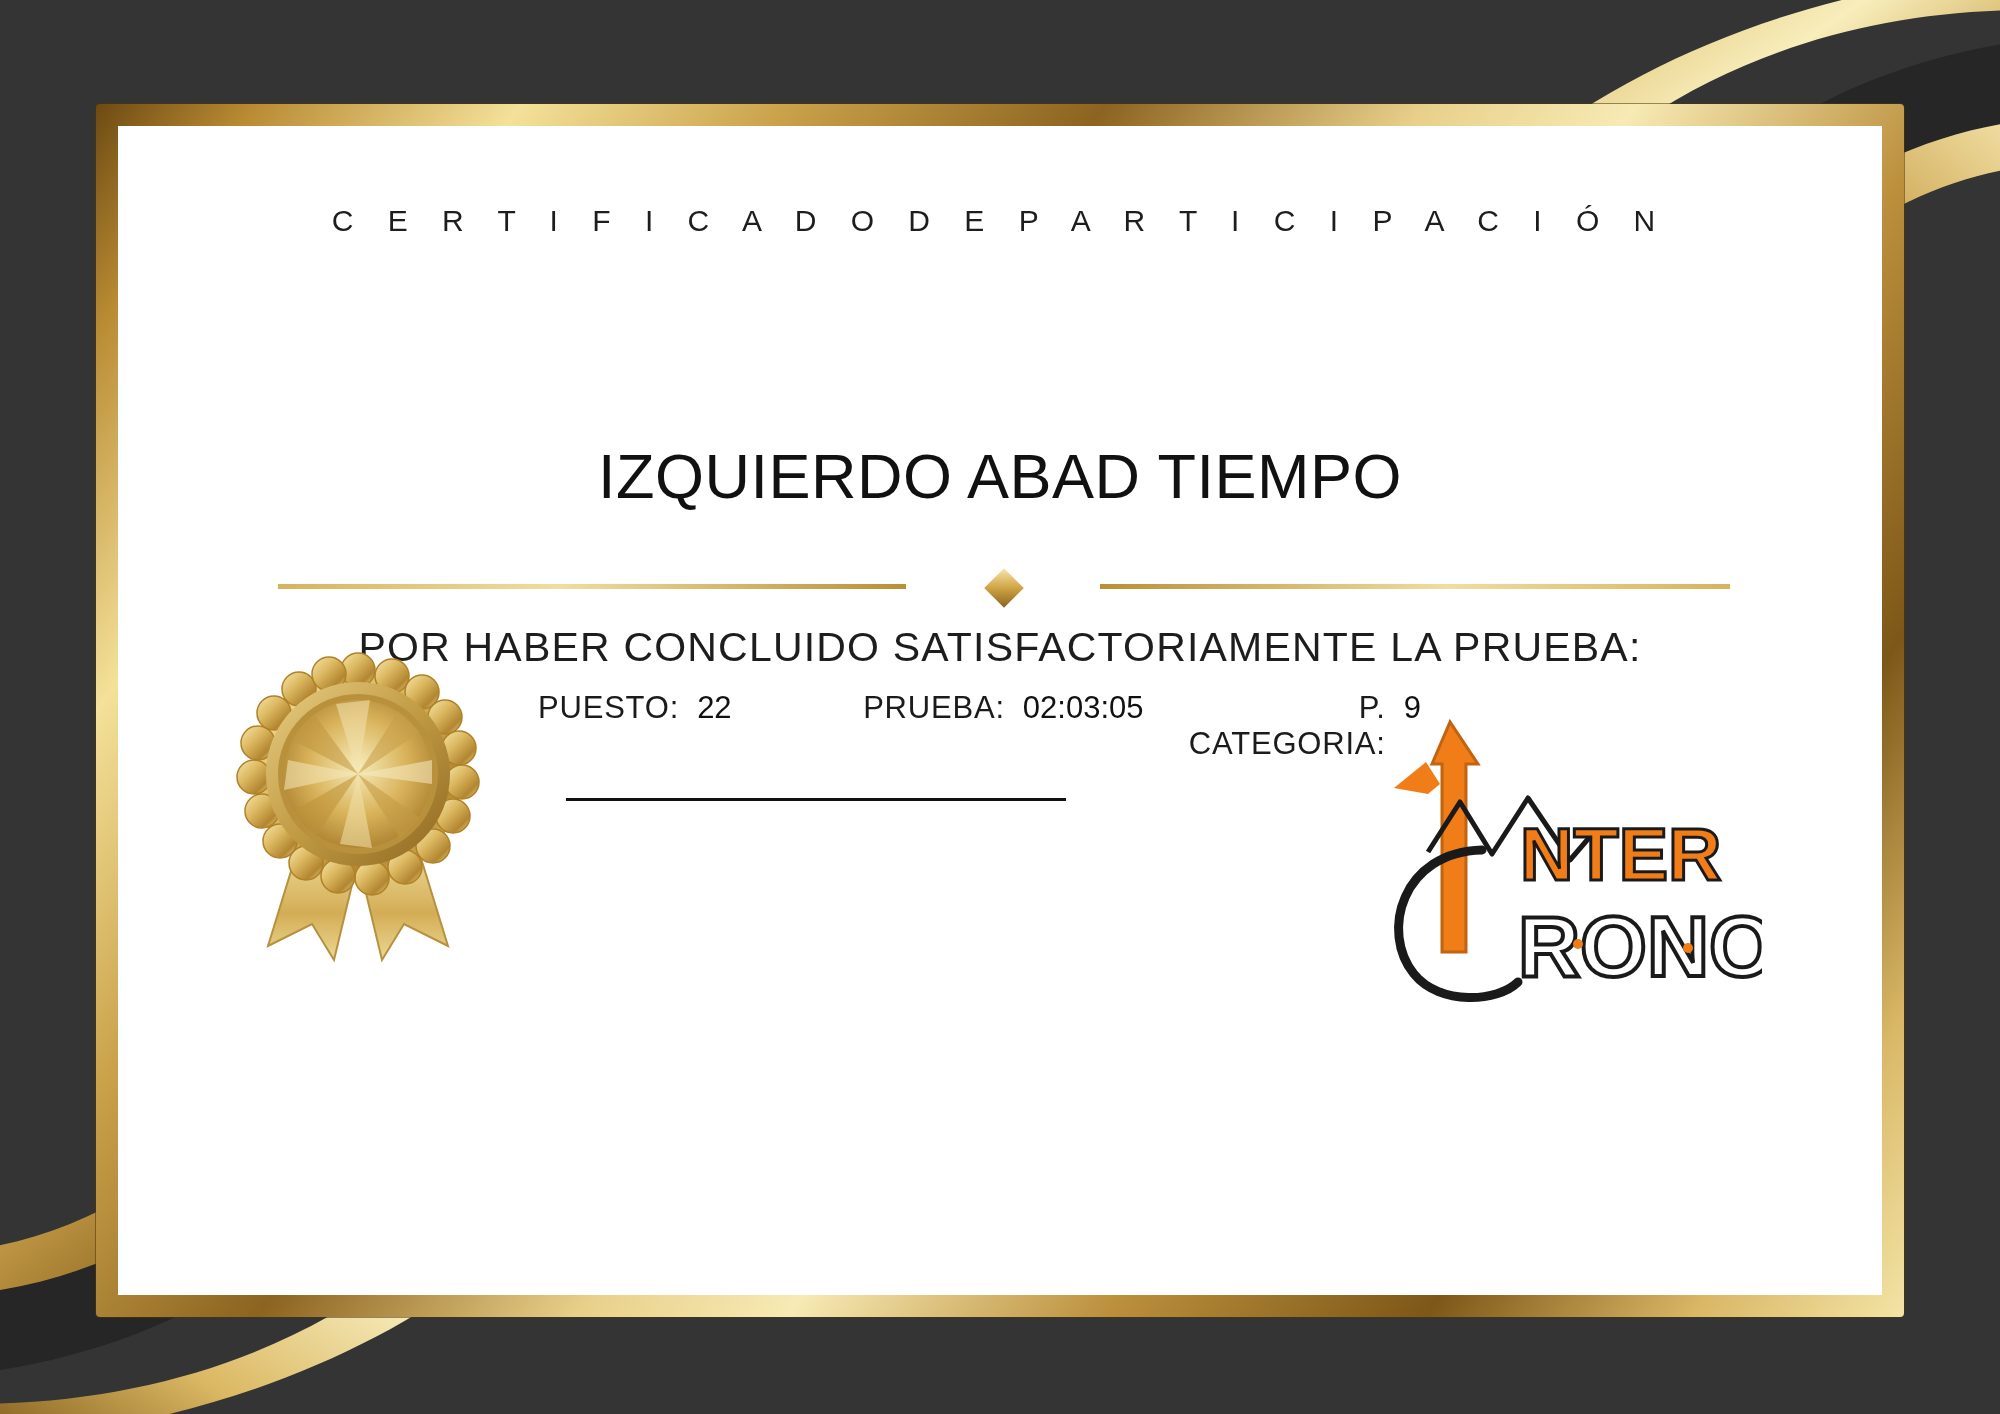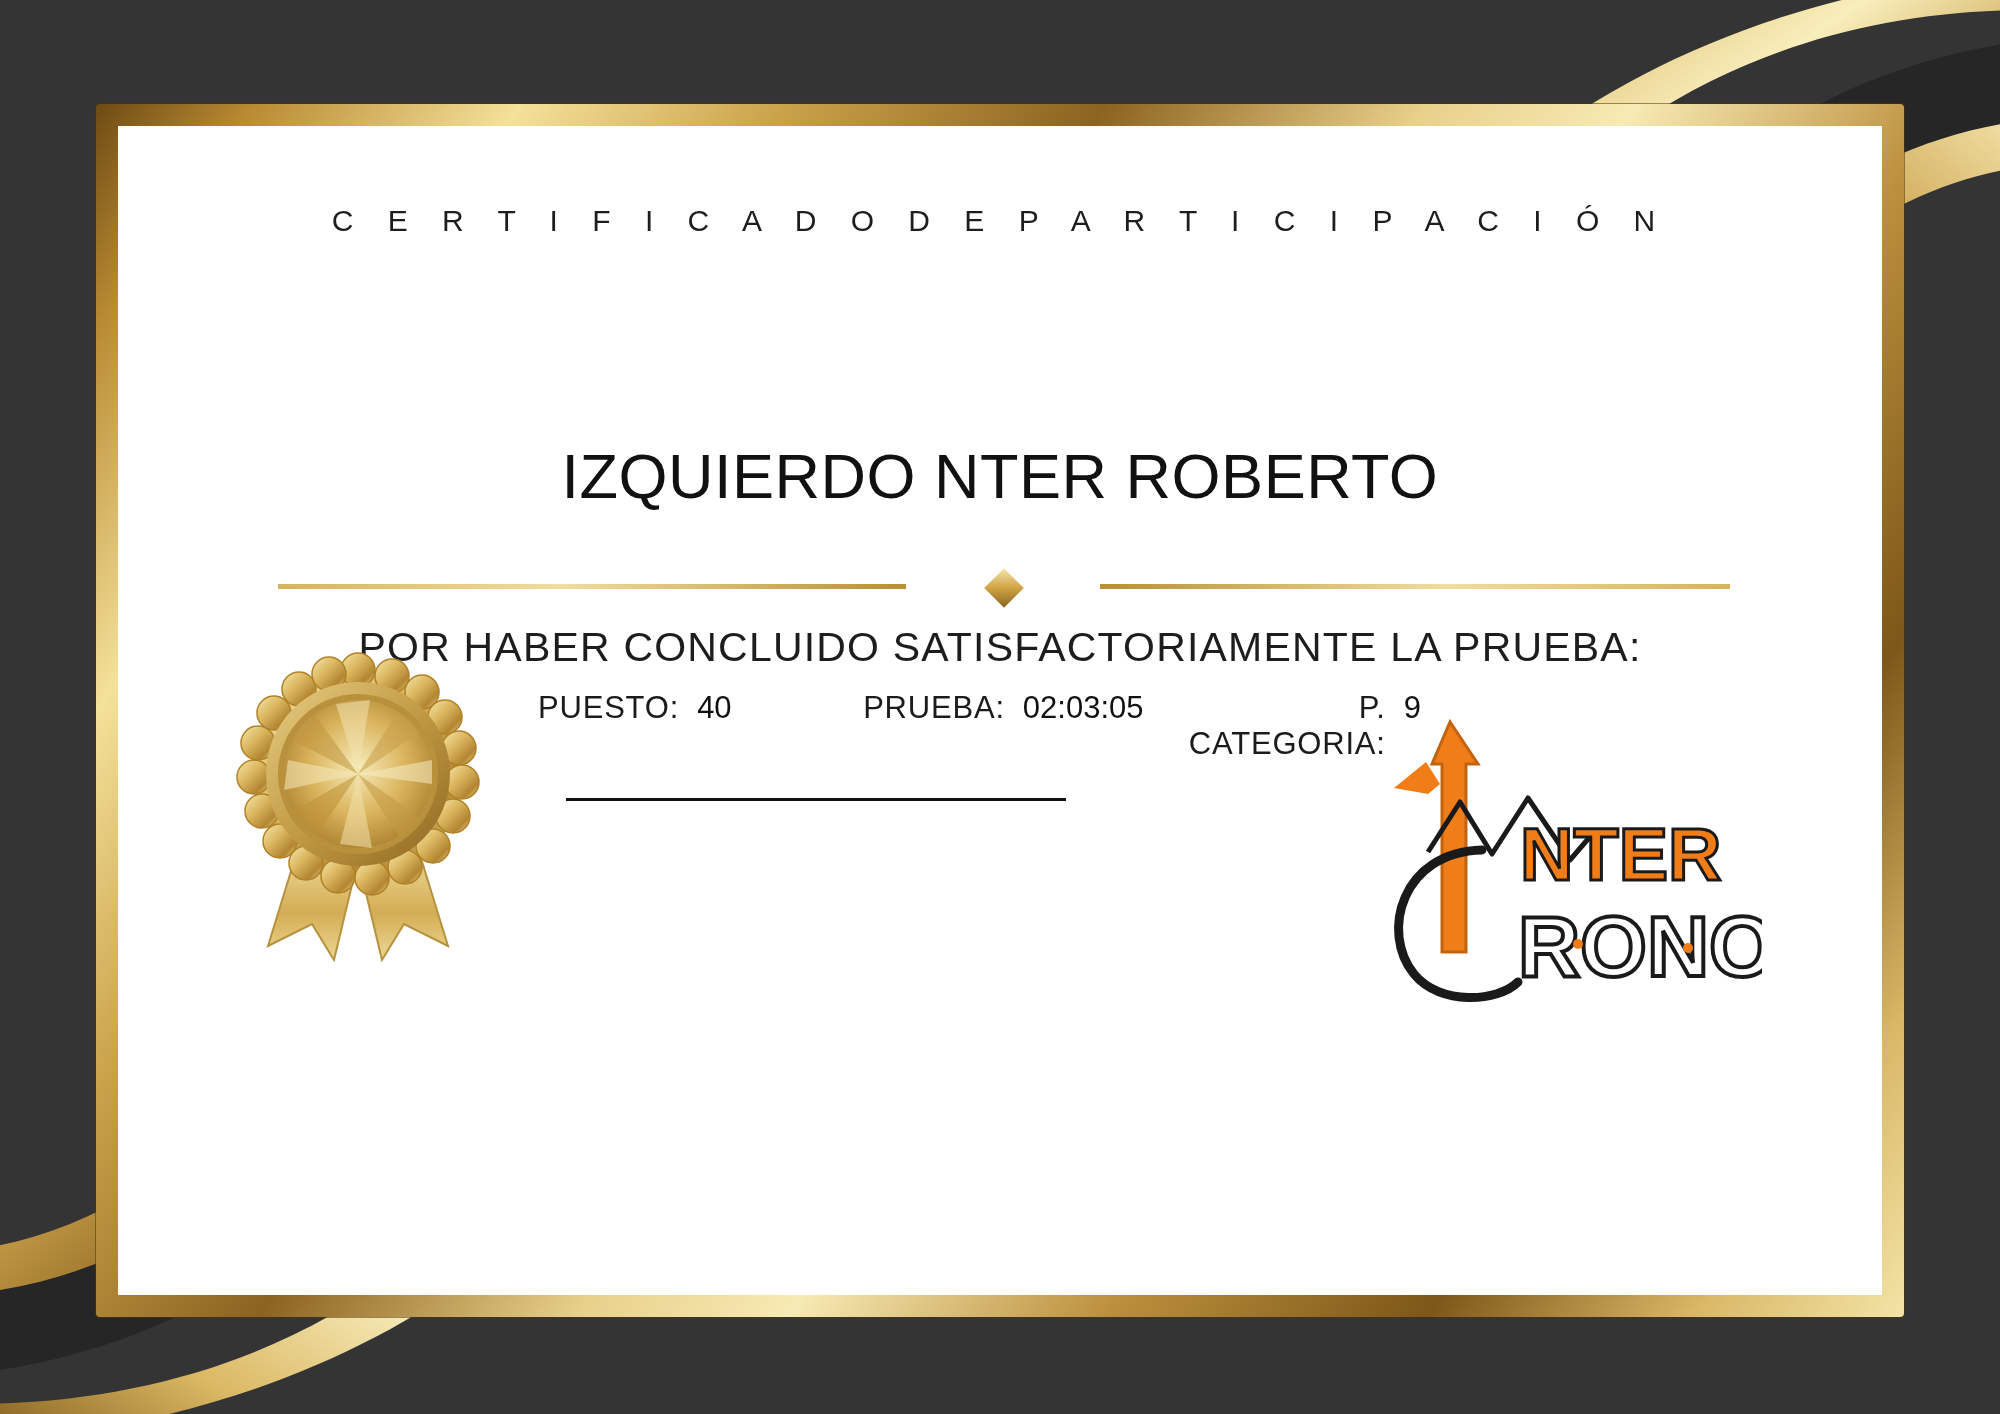--- a/index.html
+++ b/index.html
@@ -245,21 +245,21 @@
     <path d="M0,410 L0,330 C185,312 352,182 430,0 L520,0 C432,238 243,382 0,410 Z" fill="#262626"></path>
     <path d="M0,330 L0,286 C152,268 300,150 372,0 L430,0 C352,182 185,312 0,330 Z" fill="url(#gs4)"></path>
   </svg>
 
   <div class="gold-frame">
     <div class="frame-inner">
       <div class="content">
 
         <div class="kicker">C E R T I F I C A D O   D E   P A R T I C I P A C I Ó N</div>
 
-        <div class="recipient">IZQUIERDO NTER  ROBERTO</div>
+        <div class="recipient">IZQUIERDO ABAD  TIEMPO</div>
 
         <div class="divider">
           <div class="bar left"></div>
           <div class="diamond"></div>
           <div class="bar right"></div>
         </div>
 
         <div class="subtitle">POR HABER CONCLUIDO SATISFACTORIAMENTE LA PRUEBA:</div>
 
         <svg class="rosette" viewBox="0 0 300 320">
@@ -329,21 +329,21 @@
               <path d="M0,0 L14,74 L-18,70 Z" fill="#f2e2ab"></path>
               <path d="M0,0 L62,44 L42,64 Z" fill="#c49a43"></path>
             </g>
           </g>
         </svg>
 
         <div class="results">
           <div class="results-rows">
             <div class="result-row">
               <span class="result-label">PUESTO:</span>
-              <span class="result-value">40</span>
+              <span class="result-value">22</span>
             </div>
             <div class="result-row">
               <span class="result-label">PRUEBA:</span>
               <span class="result-value">02:03:05</span>
             </div>
             <div class="result-row">
               <span class="result-label">P. CATEGORIA:</span>
               <span class="result-value">9</span>
             </div>
           </div>

